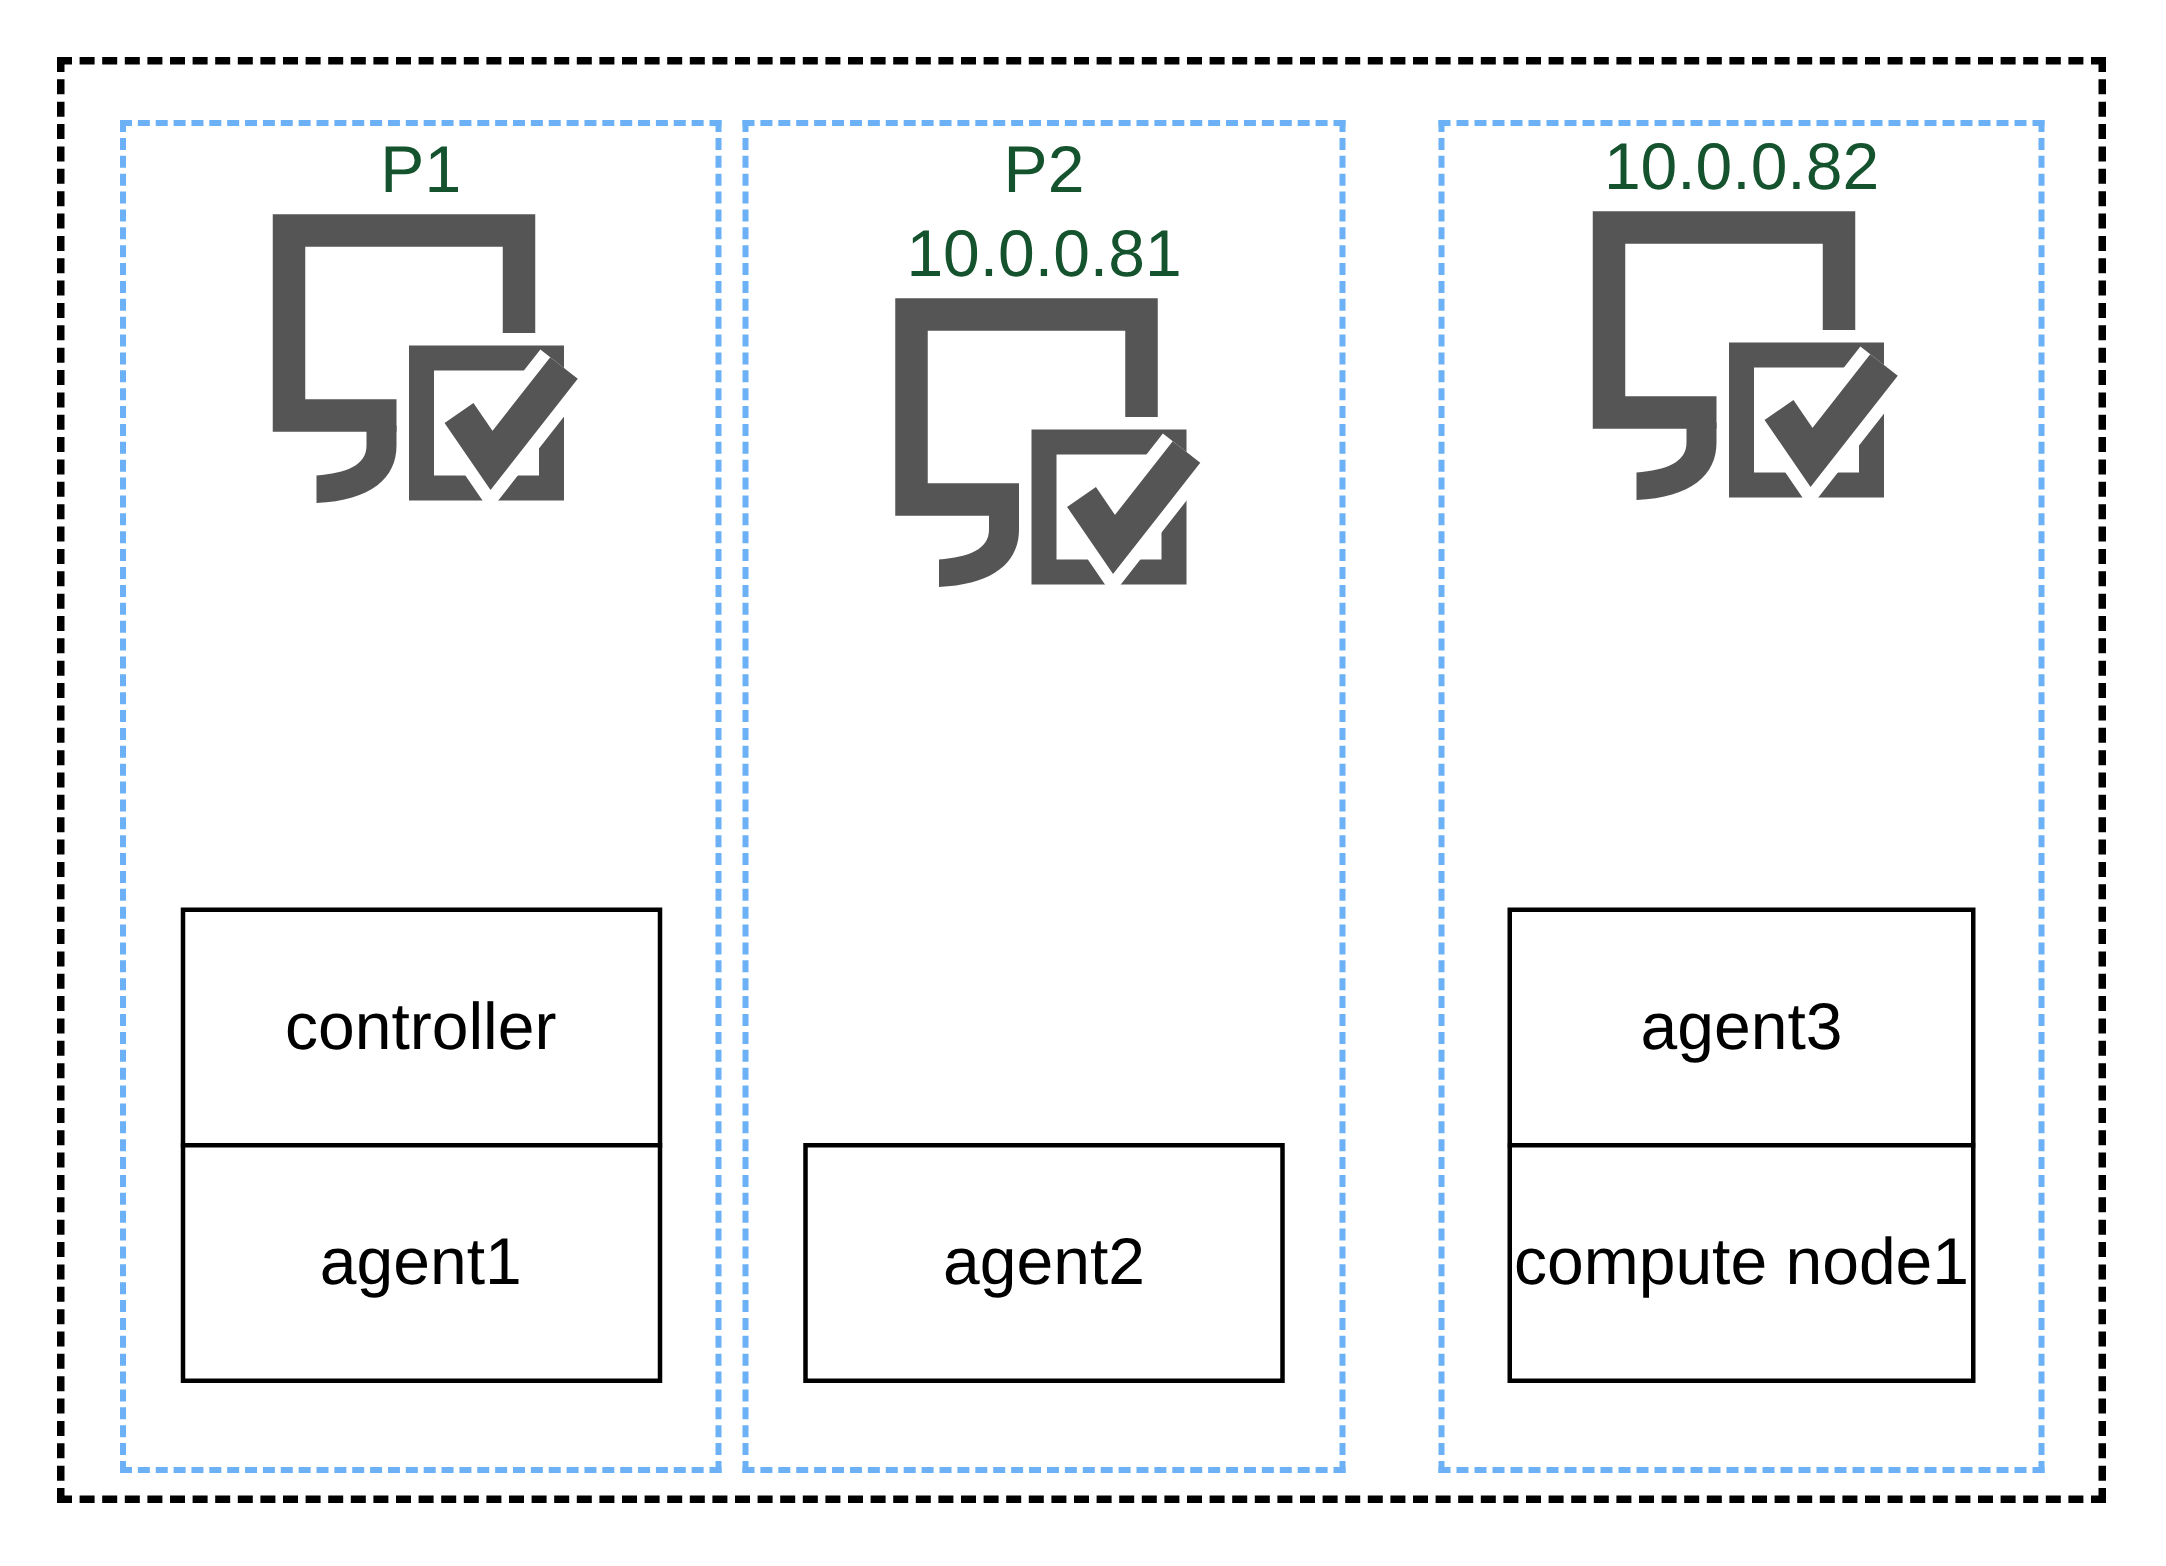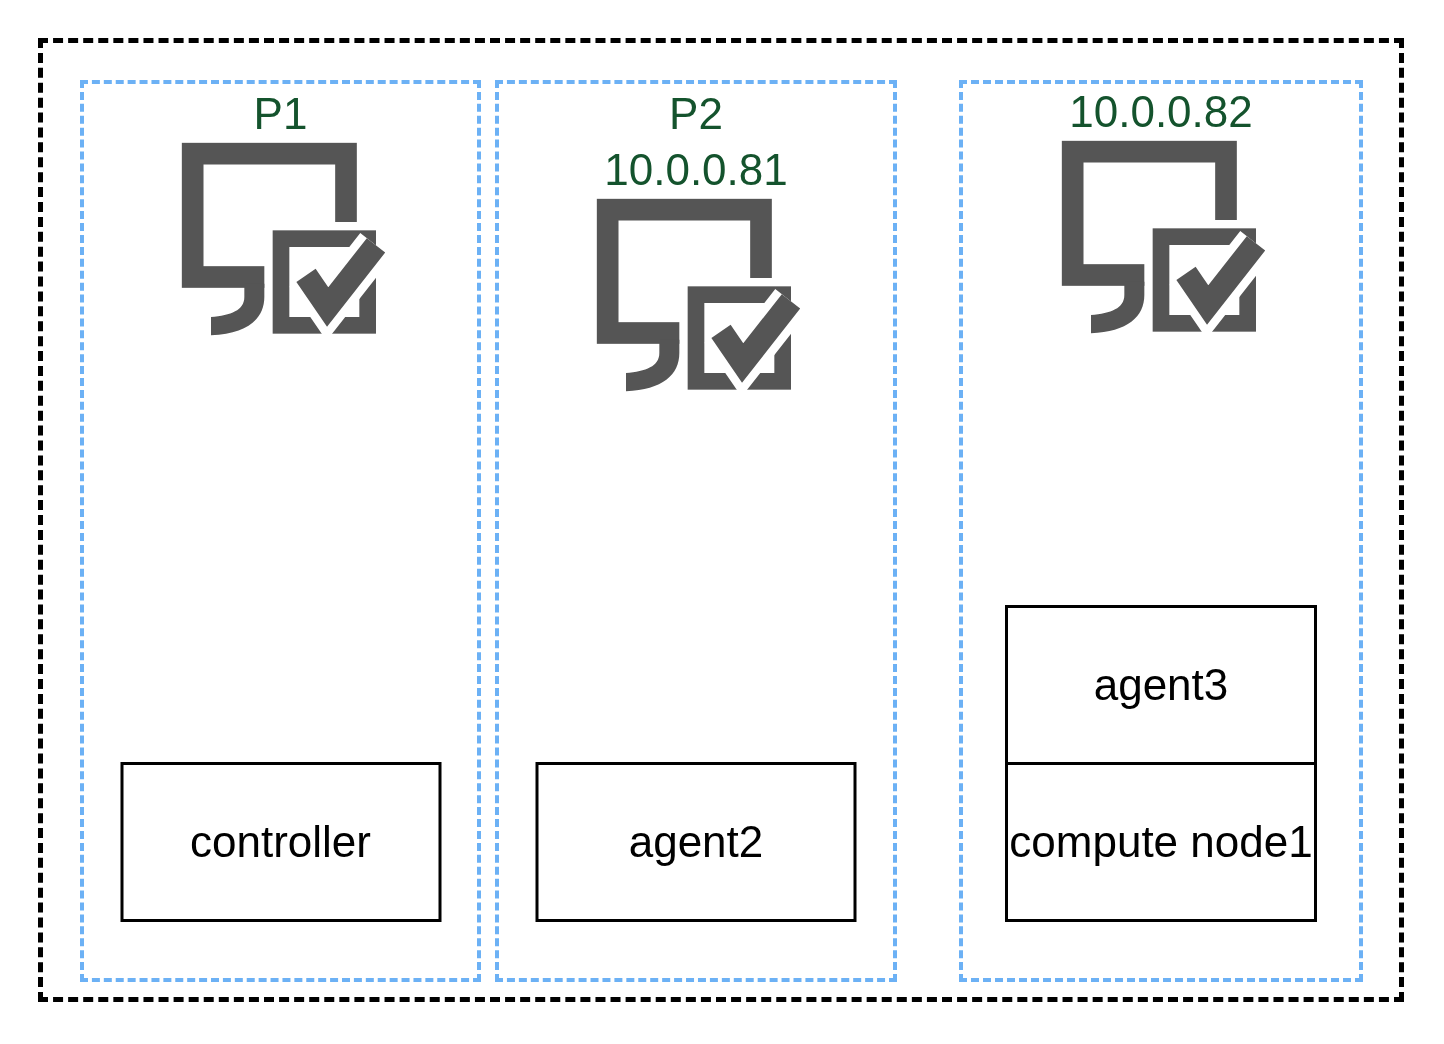--- a/index.html
+++ b/index.html
@@ -95,20 +95,21 @@
         <rect x="7" y="7" width="92" height="74" fill="none" stroke="#555555" stroke-width="13"></rect>
         <rect x="50" y="48" width="72" height="72" fill="#ffffff" stroke="none"></rect>
         <path d="M38 85 L38 93 C38 101 30 104 18 105 L18 116 C40 115 50 106 50 93 L50 85 Z" fill="#555555"></path>
         <rect x="60" y="58" width="52" height="52" fill="#ffffff" stroke="#555555" stroke-width="10"></rect>
         <path d="M75 80 L88 99 L117 62" fill="none" stroke="#ffffff" stroke-width="24"></path>
         <path d="M75 80 L88 99 L117 62" fill="none" stroke="#555555" stroke-width="14"></path>
       </svg>
     </div>
     <div class="stack stack-narrow">
       <div class="node-box">controller</div>
+      <div class="node-box">agent1</div>
     </div>
   </section>
 
   <section class="host host-2">
     <div class="host-title">P2</div>
     <div class="host-ip">10.0.0.81</div>
     <div class="host-icon">
       <svg viewBox="0 0 120 120" xmlns="http://www.w3.org/2000/svg">
         <rect x="7" y="7" width="92" height="74" fill="none" stroke="#555555" stroke-width="13"></rect>
         <rect x="50" y="48" width="72" height="72" fill="#ffffff" stroke="none"></rect>

